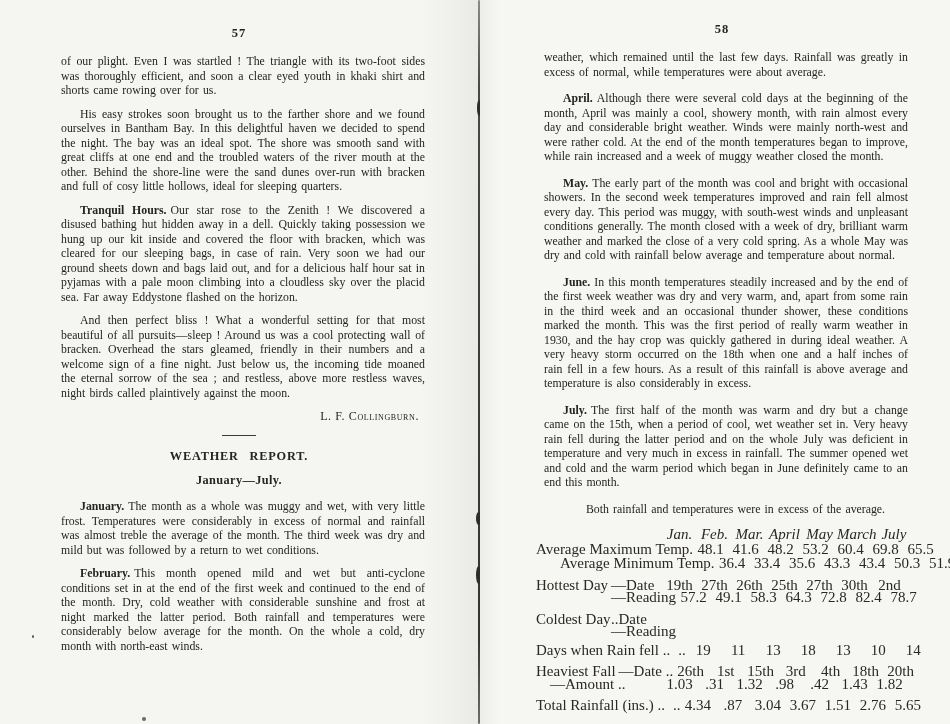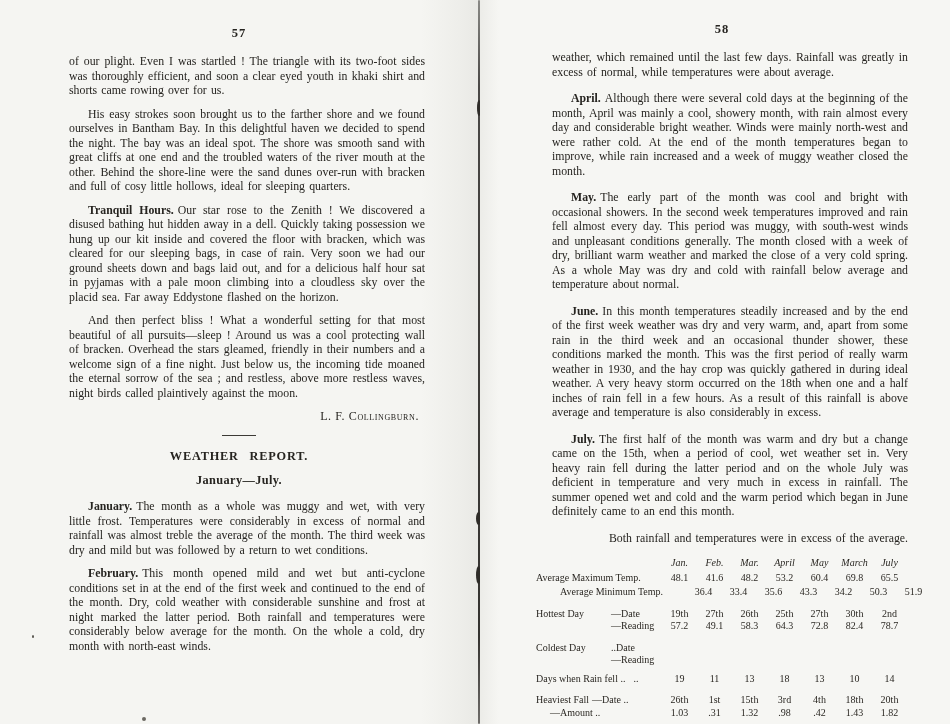--- a/index.html
+++ b/index.html
@@ -11,34 +11,34 @@
   }
   .page { position:absolute; top:0; height:724px; box-sizing:border-box; }
   .page.left  { left:0;   width:478px; padding:26px 0 0 53px;
                 background:linear-gradient(90deg,#f5f5f2 0%,#f5f5f2 88%,#ededE9 97%,#e9e9e5 100%); }
   .page.right { left:480px; width:470px; padding:22px 4px 0 56px;
                 background:linear-gradient(90deg,#ececE8 0%,#f6f6f3 4%,#f6f6f3 100%);font-family:Liberation Serif, serif; }
   .page-inner { width:372px; }
 
   .pagenum { text-align:center; font-weight:bold; font-size:12.5px; letter-spacing:1px; margin-bottom:13px; }
 
-  .para { margin:0 0 9px 16px; font-size:11.8px; line-height:14.5px; text-align:justify; word-spacing:1.2px; }
+  .para { margin:0 0 9px 8px; font-size:11.8px; line-height:14.5px; text-align:justify; word-spacing:1.2px; }
   .para.indent { text-indent:19px; }
   .page.right .para { margin-bottom:12px; }
   .lead { font-weight:bold; margin-right:4px; }
 
   .signature { text-align:right; font-size:12px; font-variant:small-caps; letter-spacing:0.6px; margin:1px 6px 0 0; }
   .rule { width:34px; height:0; border-top:1.3px solid #3c3a36; margin:11px auto 13px auto; }
 
   .heading    { text-align:center; font-size:12.3px; font-weight:bold; letter-spacing:0.8px; word-spacing:7px; margin:0 0 9px 0; }
   .subheading { text-align:center; font-size:12.3px; font-weight:bold; letter-spacing:0.4px; margin:0 0 11px 0; }
 
-  .closing { text-indent:19px; text-align:right; }
-
-  .wtable { margin-top:3px; font-size:10px; line-height:12.5px; white-space:nowrap; color:#2b2823; }
+  .closing { text-indent:19px; text-align:center; }
+
+  .wtable { margin-top:3px; font-size:15px; line-height:12.5px; white-space:nowrap; color:#2b2823; }
   .trow  { display:flex; }
   .thead { font-style:italic; margin-bottom:2px; }
   .tlabel { flex:0 0 126px; }
   .tmain.fixed { display:inline-block; min-width:75px; }
   .tsub.gap  { margin-left:3px; }
   .tsub.gap2 { margin-left:8px; }
   .tsub.amt  { margin-left:14px; }
   .tval { flex:0 0 35px; text-align:center; }
   .mtA { margin-top:2px;margin-left:24px; }
   .mtB { margin-top:9px; }
@@ -121,21 +121,21 @@
           <span class="tval">69.8</span>
           <span class="tval">65.5</span>
         </div>
 
         <div class="trow mtA">
           <span class="tlabel"><span class="tmain">Average Minimum Temp.</span></span>
           <span class="tval">36.4</span>
           <span class="tval">33.4</span>
           <span class="tval">35.6</span>
           <span class="tval">43.3</span>
-          <span class="tval">34.2</span>
+          <span class="tval">43.4</span>
           <span class="tval">50.3</span>
           <span class="tval">51.9</span>
         </div>
 
         <div class="trow mtB">
           <span class="tlabel"><span class="tmain fixed">Hottest Day</span><span class="tsub">—Date</span></span>
           <span class="tval">19th</span>
           <span class="tval">27th</span>
           <span class="tval">26th</span>
           <span class="tval">25th</span>

